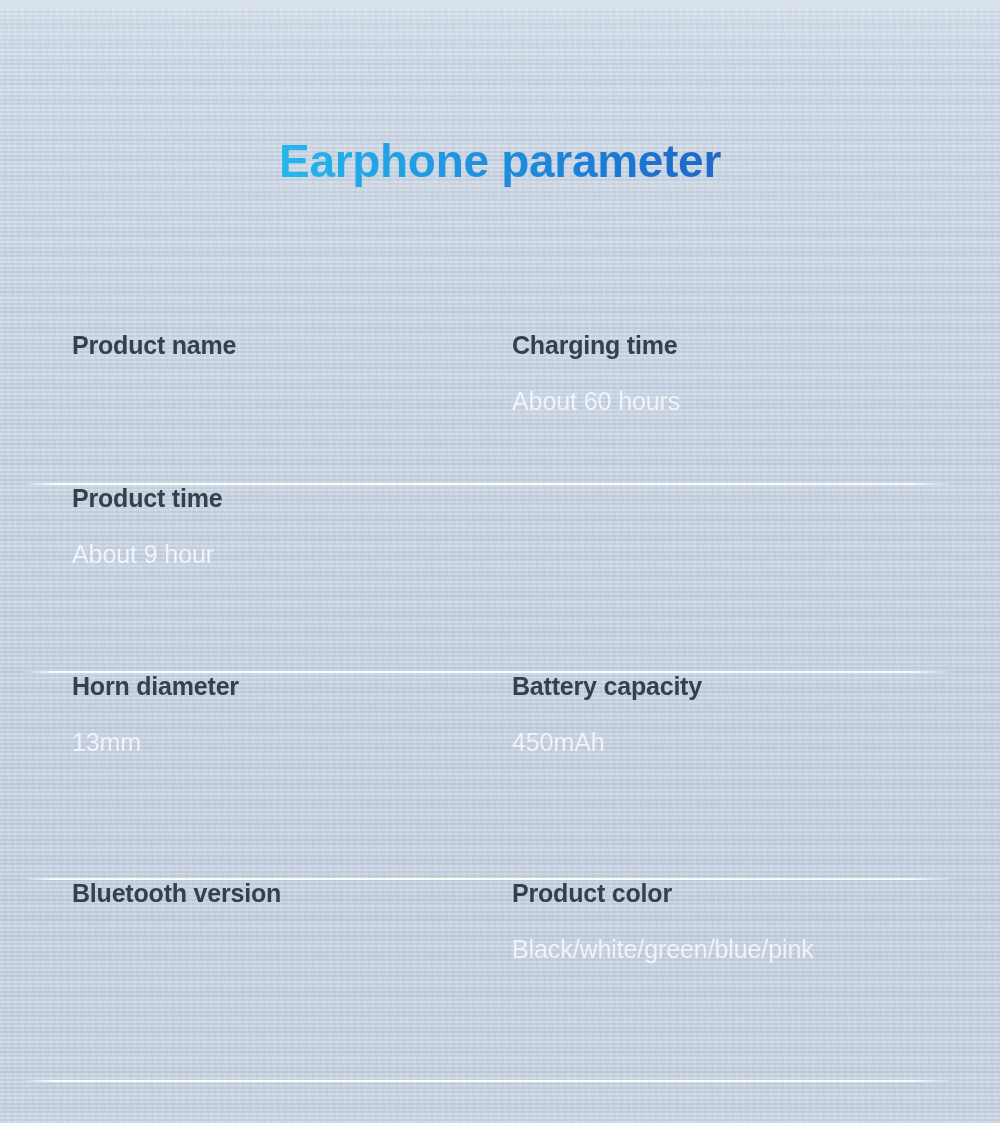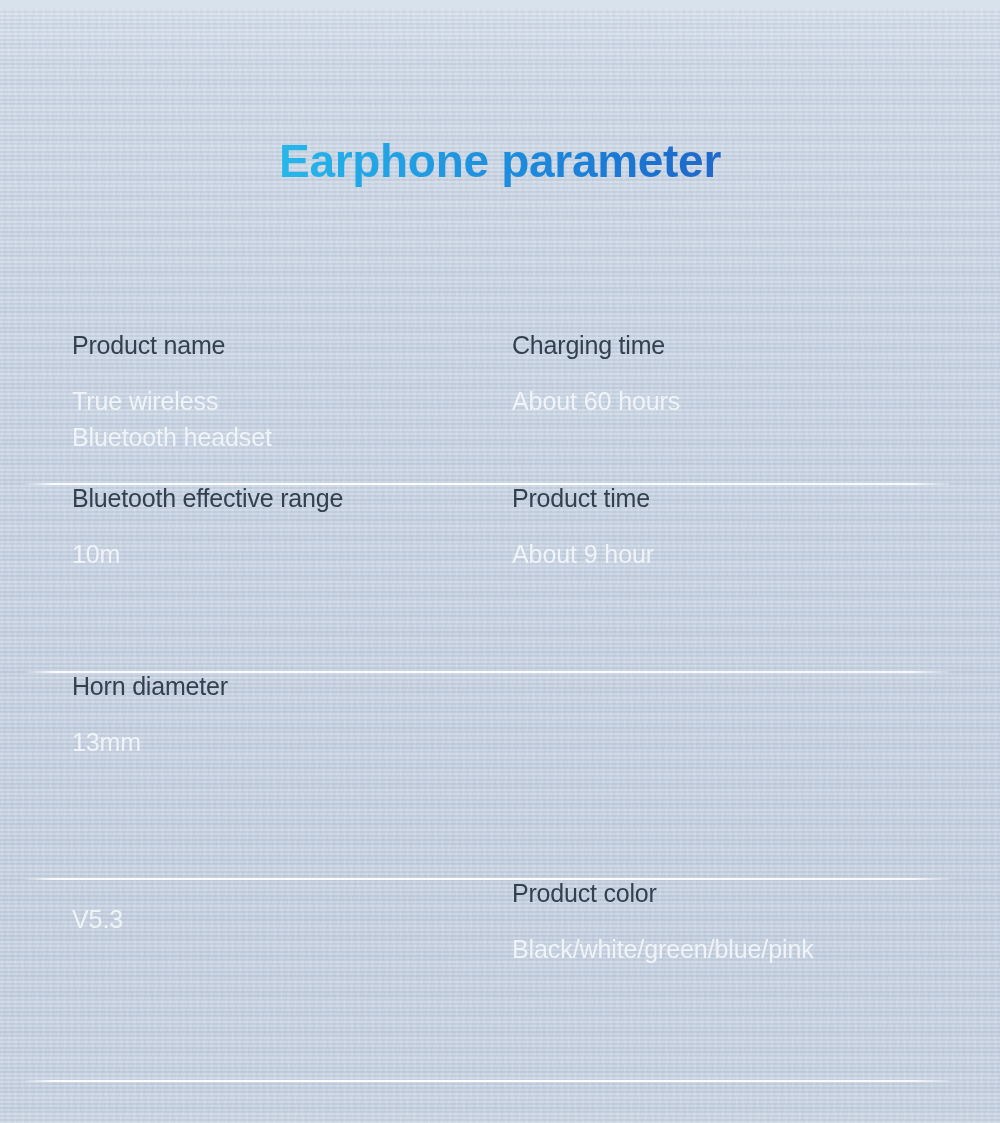--- a/index.html
+++ b/index.html
@@ -148,21 +148,21 @@
   
   .spec-row {
     display: grid;
     grid-template-columns: 440px 560px;
   }
   .spec-cell.left  { padding-left: 72px; margin-left: 0; width: auto; }
   .spec-cell.right { padding-left: 72px; margin-left: 0; width: auto; }
 
   .spec-label {
     font-size: 25px;
-    font-weight: normal;
+    font-weight: bold;
     color: #33414f;
     line-height: 1.2;
     letter-spacing: -0.2px;
     white-space: nowrap;
   }
 
   .spec-value {
     margin-top: 24px;
     font-size: 25px;
     font-weight: normal;
@@ -210,52 +210,48 @@
 
     <div class="title-wrap">
       <span class="title">Earphone parameter</span>
     </div>
 
     <div class="specs">
 
       <div class="spec-row row-h1">
         <div class="spec-cell left">
           <div class="spec-label">Product name</div>
-          <div class="spec-value">True wireless
-Bluetooth headset</div>
         </div>
         <div class="spec-cell right">
           <div class="spec-label">Charging time</div>
           <div class="spec-value">About 60 hours</div>
         </div>
       </div>
 
       <div class="spec-row row-h2">
-        <div class="spec-cell left">
-          <div class="spec-label">Bluetooth effective range</div>
-          <div class="spec-value">10m</div>
-        </div>
         <div class="spec-cell right">
           <div class="spec-label">Product time</div>
           <div class="spec-value">About 9 hour</div>
         </div>
       </div>
 
       <div class="spec-row row-h3">
         <div class="spec-cell left">
           <div class="spec-label">Horn diameter</div>
           <div class="spec-value">13mm</div>
         </div>
         <div class="spec-cell right">
+          <div class="spec-label">Battery capacity</div>
+          <div class="spec-value">450mAh</div>
         </div>
       </div>
 
       <div class="spec-row row-h4">
         <div class="spec-cell left">
-          <div class="spec-value">V5.3</div>
+          <div class="spec-label">Bluetooth version</div>
         </div>
         <div class="spec-cell right">
           <div class="spec-label">Product color</div>
           <div class="spec-value">Black/white/green/blue/pink</div>
         </div>
       </div>
 
     </div>
 
     <div class="divider d1"></div>

